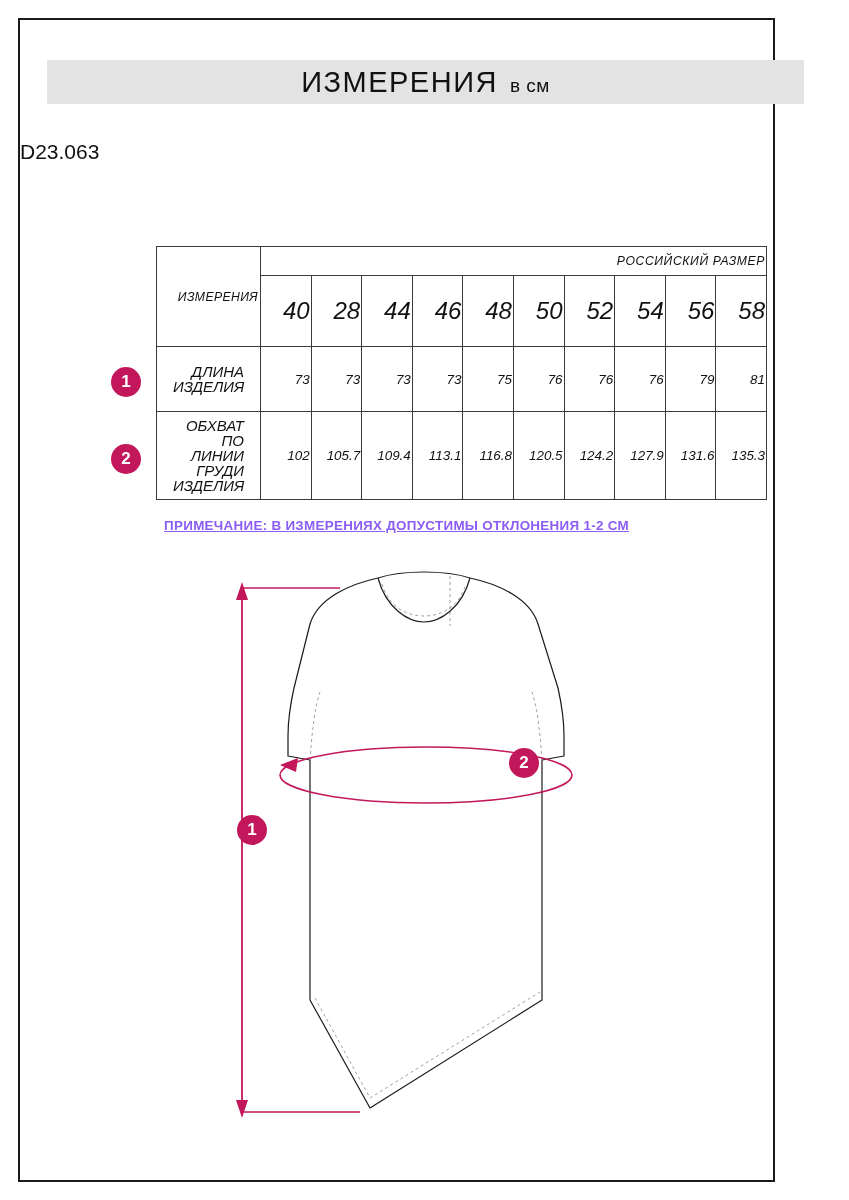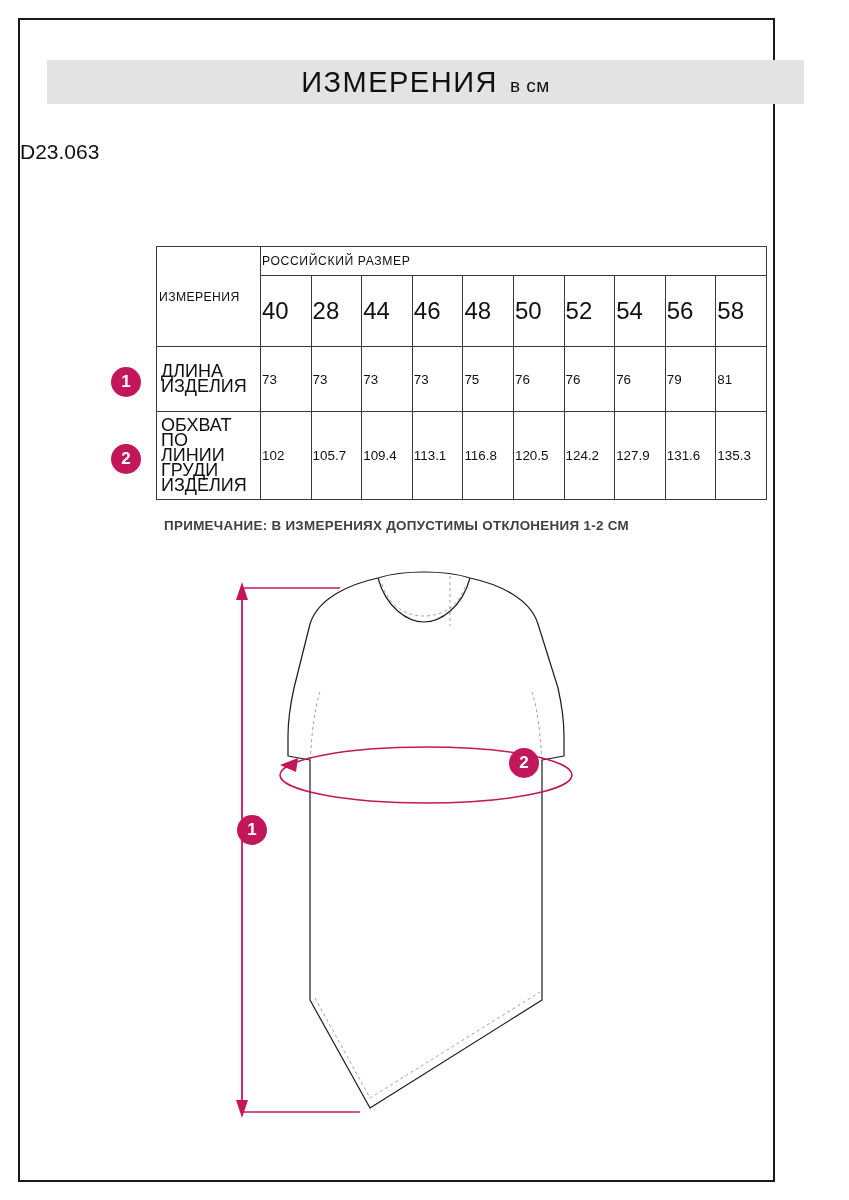--- a/index.html
+++ b/index.html
@@ -95,24 +95,25 @@
     top: 226px;
     width: 610px;
   }
   table.size-table {
     border-collapse: collapse;
     width: 610px;
     table-layout: fixed;
   }
   table.size-table td, table.size-table th {
     border: 1px solid #3a3a3a;
-    text-align: left;
+    text-align: right;
     vertical-align: middle;
     font-weight: normal;
     color: #111;
+    font-style: italic;
   }
   .col-label { width: 104px; }
   .col-size  { width: 50.6px; }
 
   .hdr-russian {
     height: 26px;
     font-size: 12.2px;
     letter-spacing: 0.6px;
     text-transform: uppercase;
   }
@@ -121,24 +122,24 @@
     letter-spacing: 0.4px;
     text-transform: uppercase;
     padding: 4px 2px;
   }
   .size-num {
     font-size: 24px;
     font-weight: bold;
     height: 68px;
   }
   .row-label {
-    font-size: 18px;
+    font-size: 15px;
     line-height: 15px;
     text-transform: uppercase;
-    padding: 6px 4px;
+    padding: 6px 16px;
   }
   .row-val {
     font-size: 13.4px;
     height: 62px;
   }
   .row-val.tall { height: 80px; }
 
   
   .bullet {
     position: absolute;
@@ -160,21 +161,22 @@
   .note {
     position: absolute;
     top: 498px;
     left: 0;
     width: 100%;
     text-align: center;
     font-size: 13.4px;
     letter-spacing: 0.3px;
     text-transform: uppercase;
     font-weight: bold;
-    color: #404040;
+    color: #8b5cf6;
+    text-decoration: underline;
   }
 
   
   .illustration {
     position: absolute;
     left: 190px;
     top: 540px;
     width: 440px;
     height: 580px;
   }

